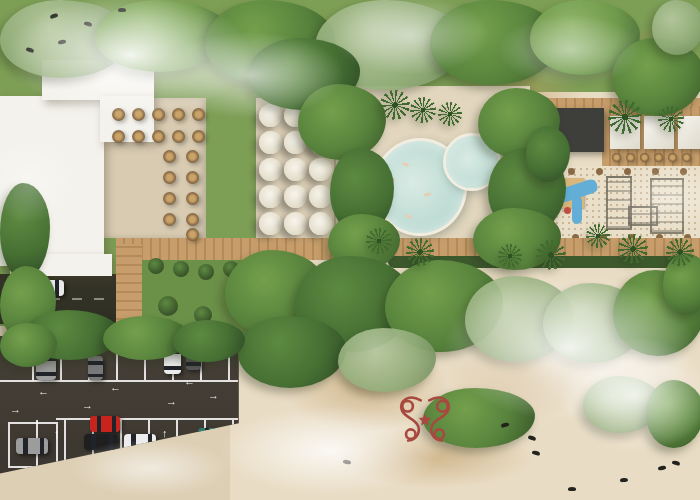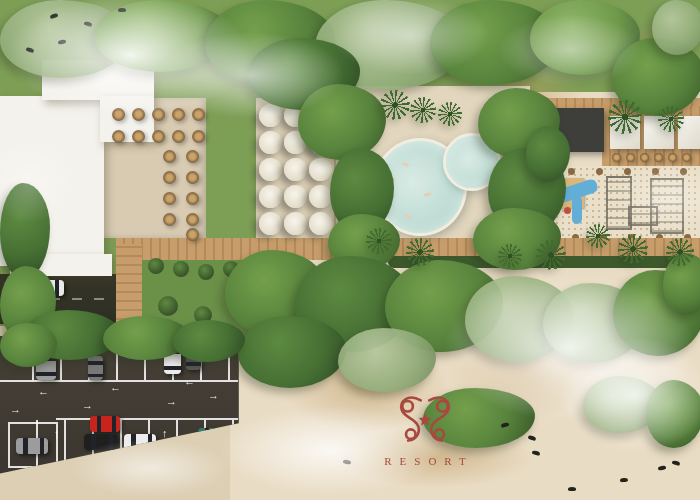--- a/index.html
+++ b/index.html
@@ -58,21 +58,20 @@
       <g fill="none" stroke="currentColor" stroke-width="5" stroke-linecap="round">
         <path d="M52 16 C28 2 10 18 16 34 C21 47 38 50 45 61 C53 73 46 90 28 92"></path>
         <path d="M68 16 C92 2 110 18 104 34 C99 47 82 50 75 61 C67 73 74 90 92 92"></path>
         <circle cx="27" cy="27" r="10"></circle>
         <circle cx="93" cy="27" r="10"></circle>
         <circle cx="33" cy="80" r="9"></circle>
         <circle cx="87" cy="80" r="9"></circle>
       </g>
       <path fill="currentColor" d="M60 41 L63.5 48.5 71.5 49.5 65.8 55.3 67.2 63.3 60 59.5 52.8 63.3 54.2 55.3 48.5 49.5 56.5 48.5 Z"></path>
     </svg>
-    <div class="logo-sub">RESORT</div>
   </div>
 <div class="abs beach" style="left: 520px; top: 40px; width: 180px; height: 460px;"></div>
     <div class="abs beach" style="left: 230px; top: 255px; width: 470px; height: 245px;"></div>
     <div class="abs grass" style="left: 0px; top: 0px; width: 700px; height: 92px;"></div>
     <div class="abs grass" style="left: 0px; top: 58px; width: 272px; height: 268px;"></div>
     <div class="abs grass2" style="left: 142px; top: 244px; width: 108px; height: 100px;"></div>
     <div class="abs grass" style="left: 0px; top: 368px; width: 24px; height: 96px;"></div>
     <div class="abs mottle" style="left: 430px; top: 50px; width: 180px; height: 90px;"></div>
     <div class="abs mottle" style="left: 250px; top: 320px; width: 230px; height: 130px;"></div>
     <div class="abs mottle" style="left: 420px; top: 300px; width: 210px; height: 140px;"></div>

